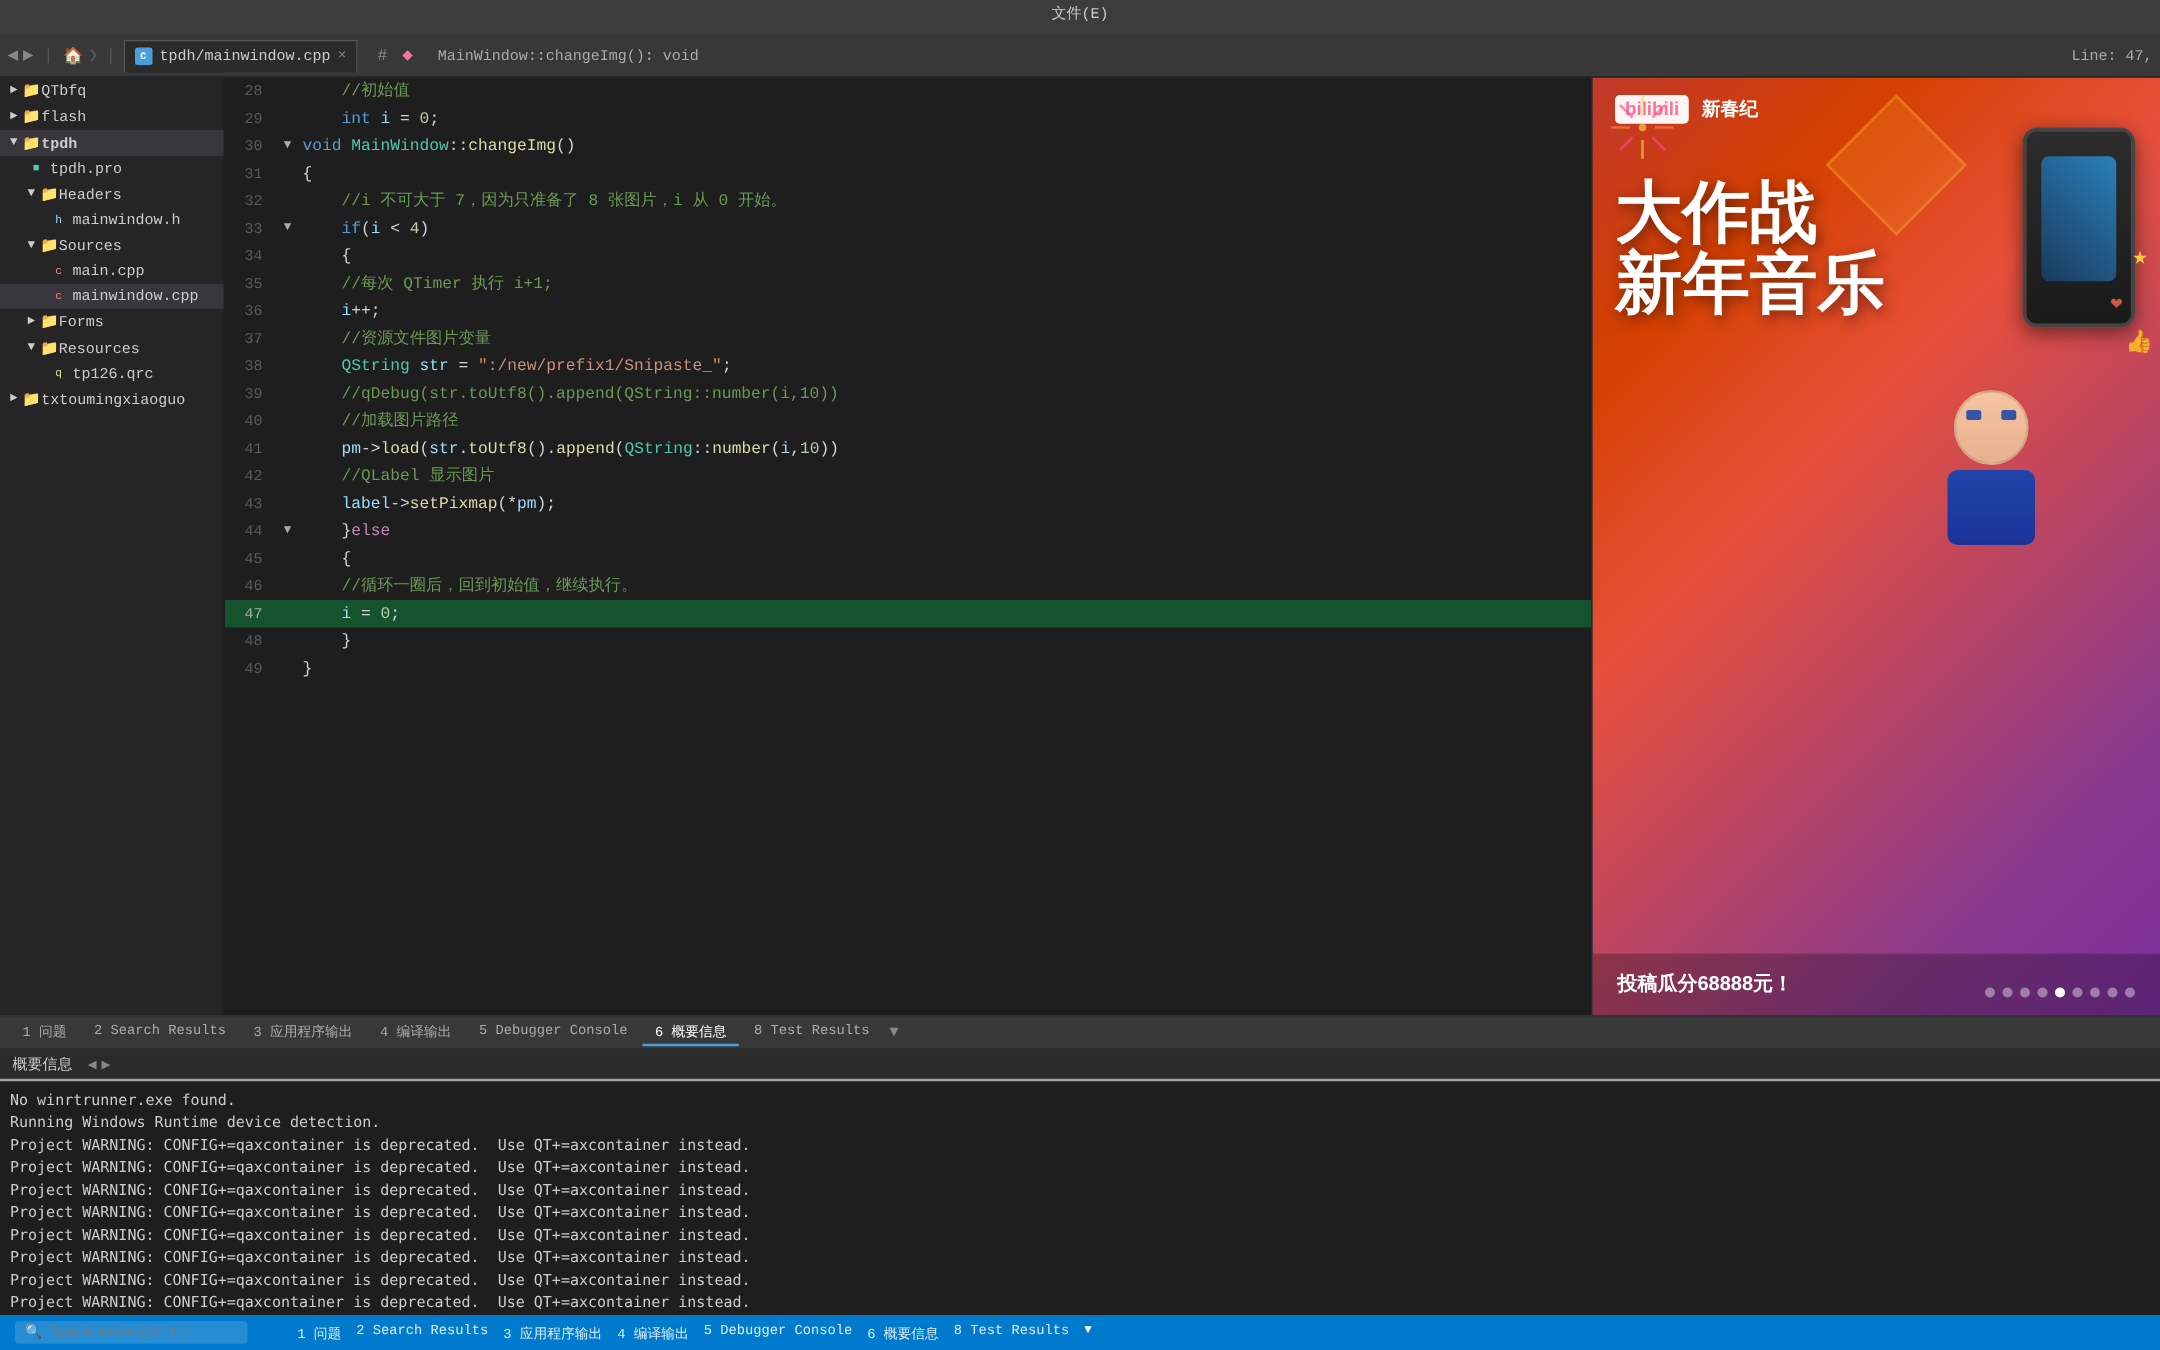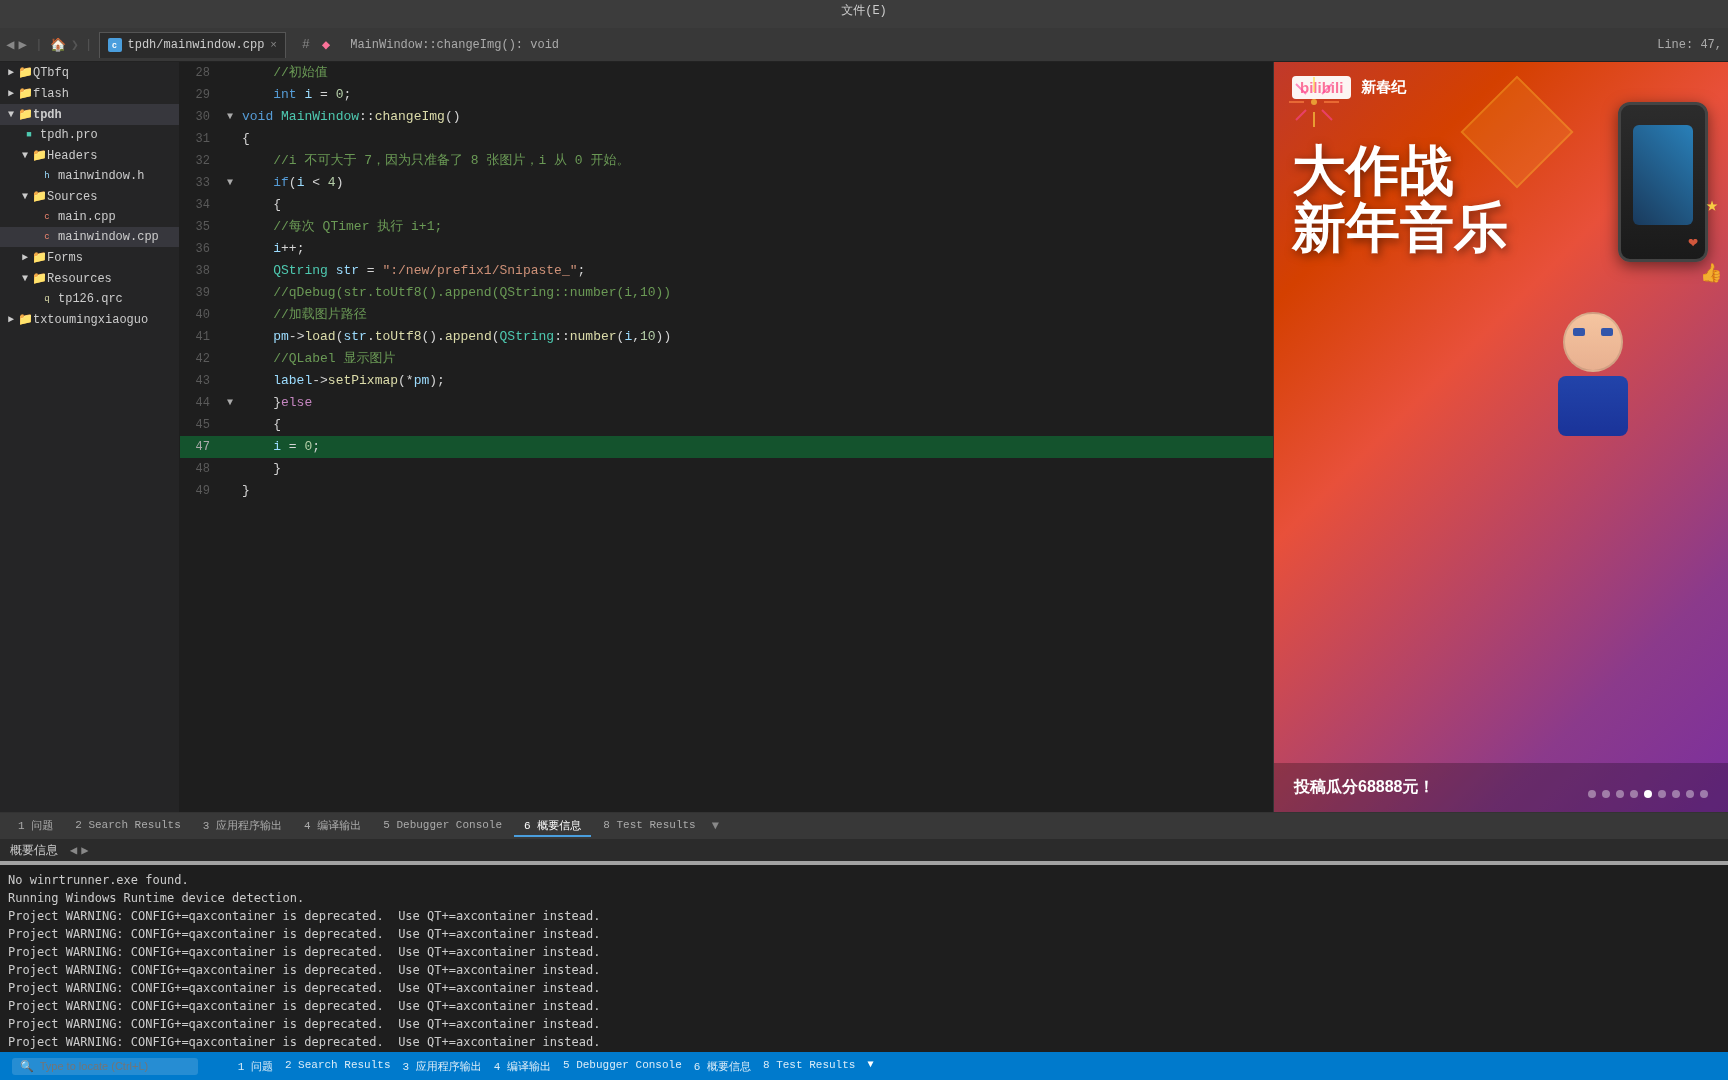--- a/index.html
+++ b/index.html
@@ -454,20 +454,25 @@
           <span class="fold-arrow"></span>
           <span class="code-content">    <span class="cmt">//每次 QTimer 执行 i+1;</span></span>
         </div>
 
         <div class="code-line">
           <span class="line-number">36</span>
           <span class="fold-arrow"></span>
           <span class="code-content">    <span class="var">i</span>++;</span>
         </div>
 
+        <div class="code-line">
+          <span class="line-number">37</span>
+          <span class="fold-arrow"></span>
+          <span class="code-content">    <span class="cmt">//资源文件图片变量</span></span>
+        </div>
 
         <div class="code-line">
           <span class="line-number">38</span>
           <span class="fold-arrow"></span>
           <span class="code-content">    <span class="cls">QString</span> <span class="var">str</span> = <span class="str">":/new/prefix1/Snipaste_"</span>;</span>
         </div>
 
         <div class="code-line">
           <span class="line-number">39</span>
           <span class="fold-arrow"></span>
@@ -503,20 +508,25 @@
           <span class="fold-arrow" style="color:#aaa;cursor:pointer;">▼</span>
           <span class="code-content">    }<span class="kw2">else</span></span>
         </div>
 
         <div class="code-line">
           <span class="line-number">45</span>
           <span class="fold-arrow"></span>
           <span class="code-content">    {</span>
         </div>
 
+        <div class="code-line">
+          <span class="line-number">46</span>
+          <span class="fold-arrow"></span>
+          <span class="code-content">    <span class="cmt">//循环一圈后，回到初始值，继续执行。</span></span>
+        </div>
 
         <div class="code-line" style="background:#14532d;">
           <span class="line-number" style="color:#aaa;">47</span>
           <span class="fold-arrow"></span>
           <span class="code-content">    <span class="var">i</span> = <span class="num">0</span>;</span>
         </div>
 
         <div class="code-line">
           <span class="line-number">48</span>
           <span class="fold-arrow"></span>
@@ -611,21 +621,21 @@
     <span class="bottom-tab">1 问题</span>
     <span class="bottom-tab">2 Search Results</span>
     <span class="bottom-tab">3 应用程序输出</span>
     <span class="bottom-tab">4 编译输出</span>
     <span class="bottom-tab">5 Debugger Console</span>
     <span class="bottom-tab active">6 概要信息</span>
     <span class="bottom-tab">8 Test Results</span>
     <span style="margin-left:4px;color:#888;font-size:12px;">▼</span>
   </div>
 
-  <div style="height:26px;background:#2b2b2b;display:flex;align-items:center;padding:0 10px;border-bottom:4px solid #a3a3a3;flex-shrink:0;">
+  <div style="height:26px;background:#2b2b2b;display:flex;align-items:center;padding:0 10px;border-bottom:2px solid #a3a3a3;flex-shrink:0;">
     <span style="font-size:12px;color:#ccc;">概要信息</span>
     <span style="margin-left:12px;font-size:12px;color:#888;">◀</span>
     <span style="margin-left:4px;font-size:12px;color:#888;">▶</span>
   </div>
 
   <div class="bottom-content">
     <div class="output-line">No winrtrunner.exe found.</div>
     <div class="output-line">Running Windows Runtime device detection.</div>
     <div class="output-line">Project WARNING: CONFIG+=qaxcontainer is deprecated.  Use QT+=axcontainer instead.</div>
     <div class="output-line">Project WARNING: CONFIG+=qaxcontainer is deprecated.  Use QT+=axcontainer instead.</div>

